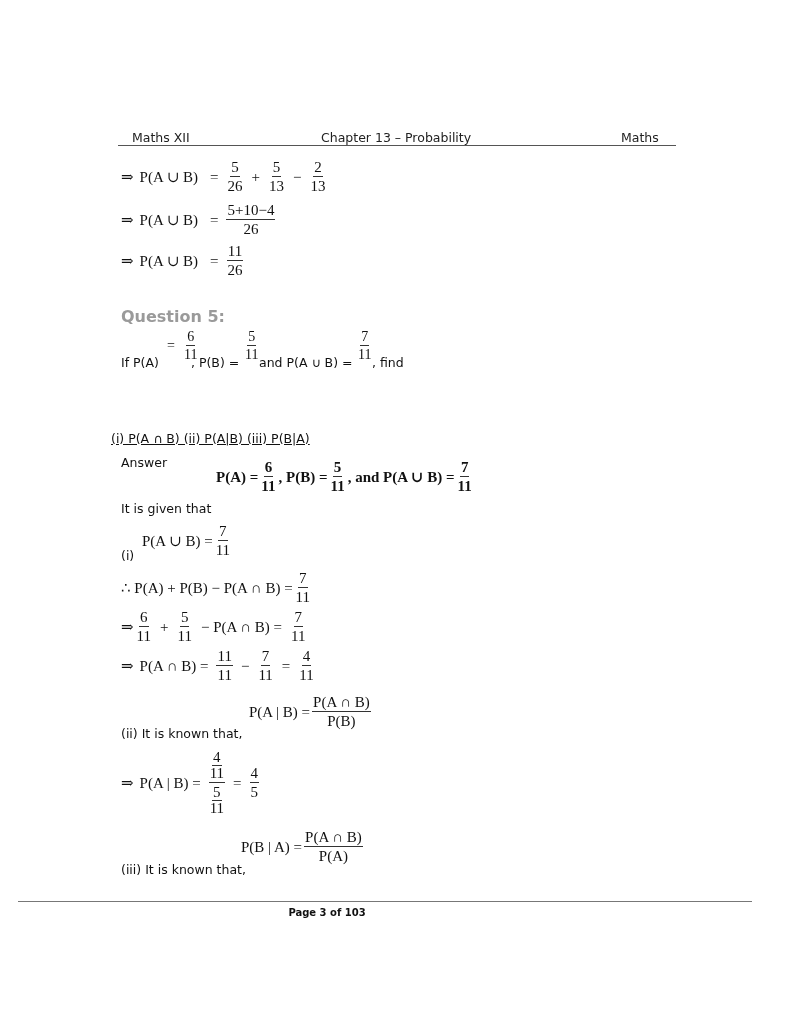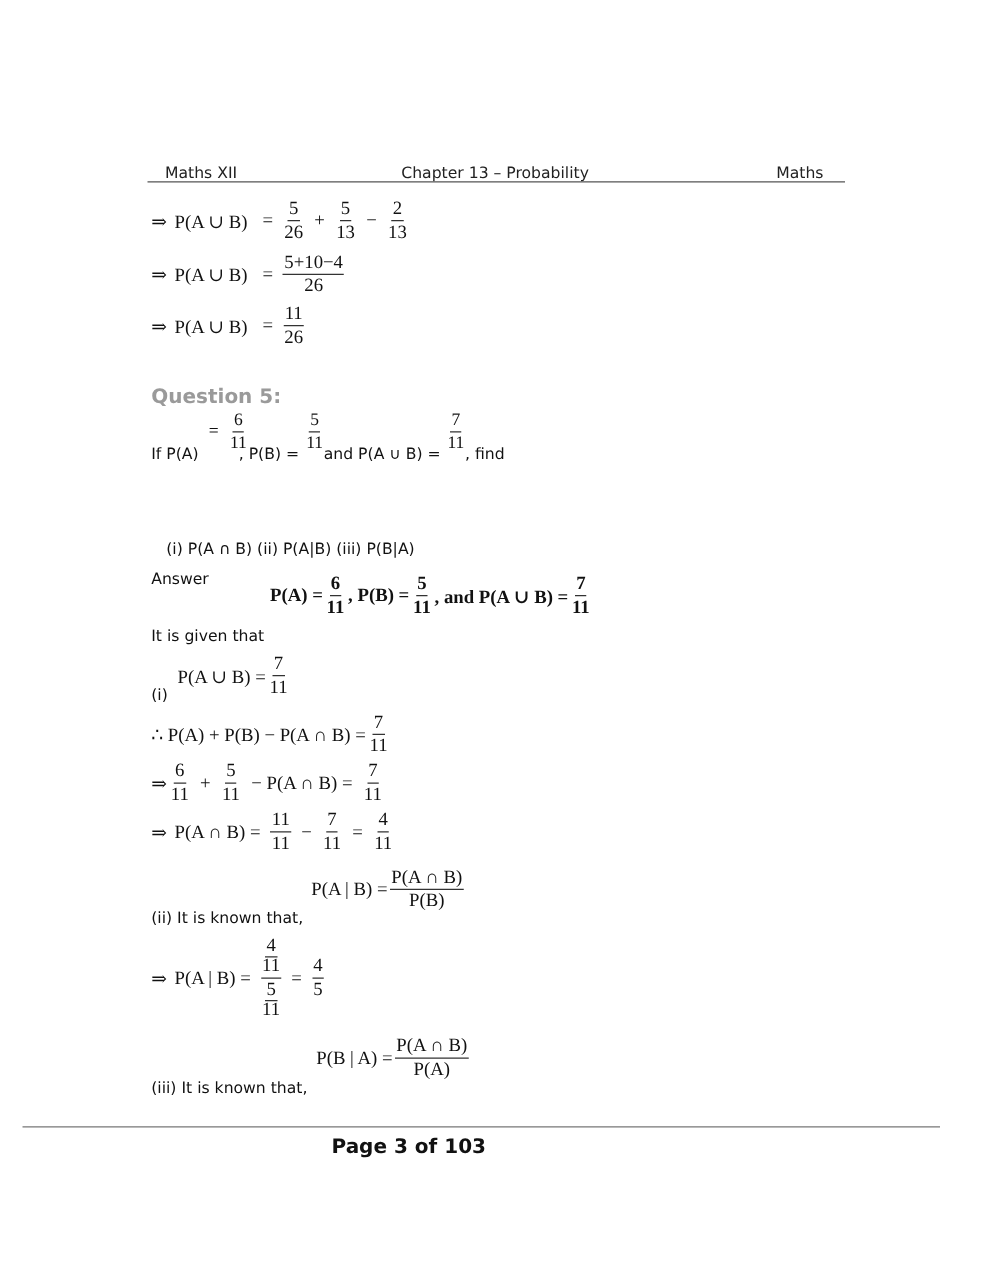--- a/index.html
+++ b/index.html
@@ -2,21 +2,21 @@
 <html><head>
 <meta charset="utf-8">
 <style>
   html, body { margin: 0; padding: 0; background: #ffffff; }
   body { width: 791px; height: 1024px; position: relative; overflow: hidden;
          font-family: "DejaVu Sans", sans-serif; color: #111; }
   .abs { position: absolute; }
   .header-text { font-size: 12.5px; color: #222; top: 130px; }
   .header-rule { left: 118px; width: 558px; top: 145px; height: 0; border-top: 1.5px solid #555; }
   .footer-rule { left: 18px; width: 734px; top: 901px; height: 0; border-top: 1.5px solid #777; }
-  .footer-text { top: 907px; left: 0; width: 654px; text-align: center; font-weight: bold; font-size: 16px; color: #111; }
+  .footer-text { top: 907px; left: 0; width: 654px; text-align: center; font-weight: bold; font-size: 10px; color: #111; }
   .math { font-family: "Liberation Serif", "DejaVu Serif", serif; font-size: 15px; color: #111; white-space: nowrap; display: inline-flex; align-items: center; }
   .frac { display: inline-flex; flex-direction: column; align-items: center; vertical-align: middle; margin: 0 2px; line-height: 1; }
   .frac .num { padding: 0 1px 1px 1px; border-bottom: 1px solid #333; }
   .frac .den { padding: 2px 1px 0 1px; }
   .text { font-size: 12.5px; color: #111; white-space: nowrap; }
   .qlabel { font-size: 16px; font-weight: bold; color: #9a9a9a; }
   .op { margin: 0 6px; }
 </style>
 </head>
 <body>
@@ -83,21 +83,21 @@
 </div>
 <div class="abs text" style="left:259px; top:355px;">and P(A ∪ B) =</div>
 <div class="abs math" style="left:355px; top:330px; font-size:14px;">
   <span class="frac">
       <span class="num">7</span>
       <span class="den">11</span>
     </span>
 </div>
 <div class="abs text" style="left:372px; top:355px;">, find</div>
 
-<div class="abs text" style="left:133px; top:431px;">(i) P(A ∩ B) (ii) P(A|B) (iii) P(B|A)</div>
+<div class="abs text" style="left:111px; top:431px;text-decoration:underline;">(i) P(A ∩ B) (ii) P(A|B) (iii) P(B|A)</div>
 
 <div class="abs text" style="left:121px; top:455px;text-align:center;">Answer</div>
 
 <div class="abs text" style="left:121px; top:501px;">It is given that</div>
 <div class="abs math" style="left:216px; top:460px;font-weight:bold;">
   <span>P(A) =</span>
   <span class="frac">
       <span class="num">6</span>
       <span class="den">11</span>
     </span>
@@ -186,21 +186,21 @@
     </span>
   </span>
   <span class="op">=</span>
   <span class="frac">
       <span class="num">4</span>
       <span class="den">5</span>
     </span>
 </div>
 
 <div class="abs text" style="left:121px; top:862px;">(iii) It is known that,</div>
-<div class="abs math" style="left:253px; top:830px;">
+<div class="abs math" style="left:241px; top:830px;">
   <span>P(B | A) =</span>
   <span class="frac">
       <span class="num">P(A ∩ B)</span>
       <span class="den">P(A)</span>
     </span>
 </div>
 
 <div class="abs footer-rule"></div>
 <div class="abs footer-text">Page 3 of 103</div>
 

